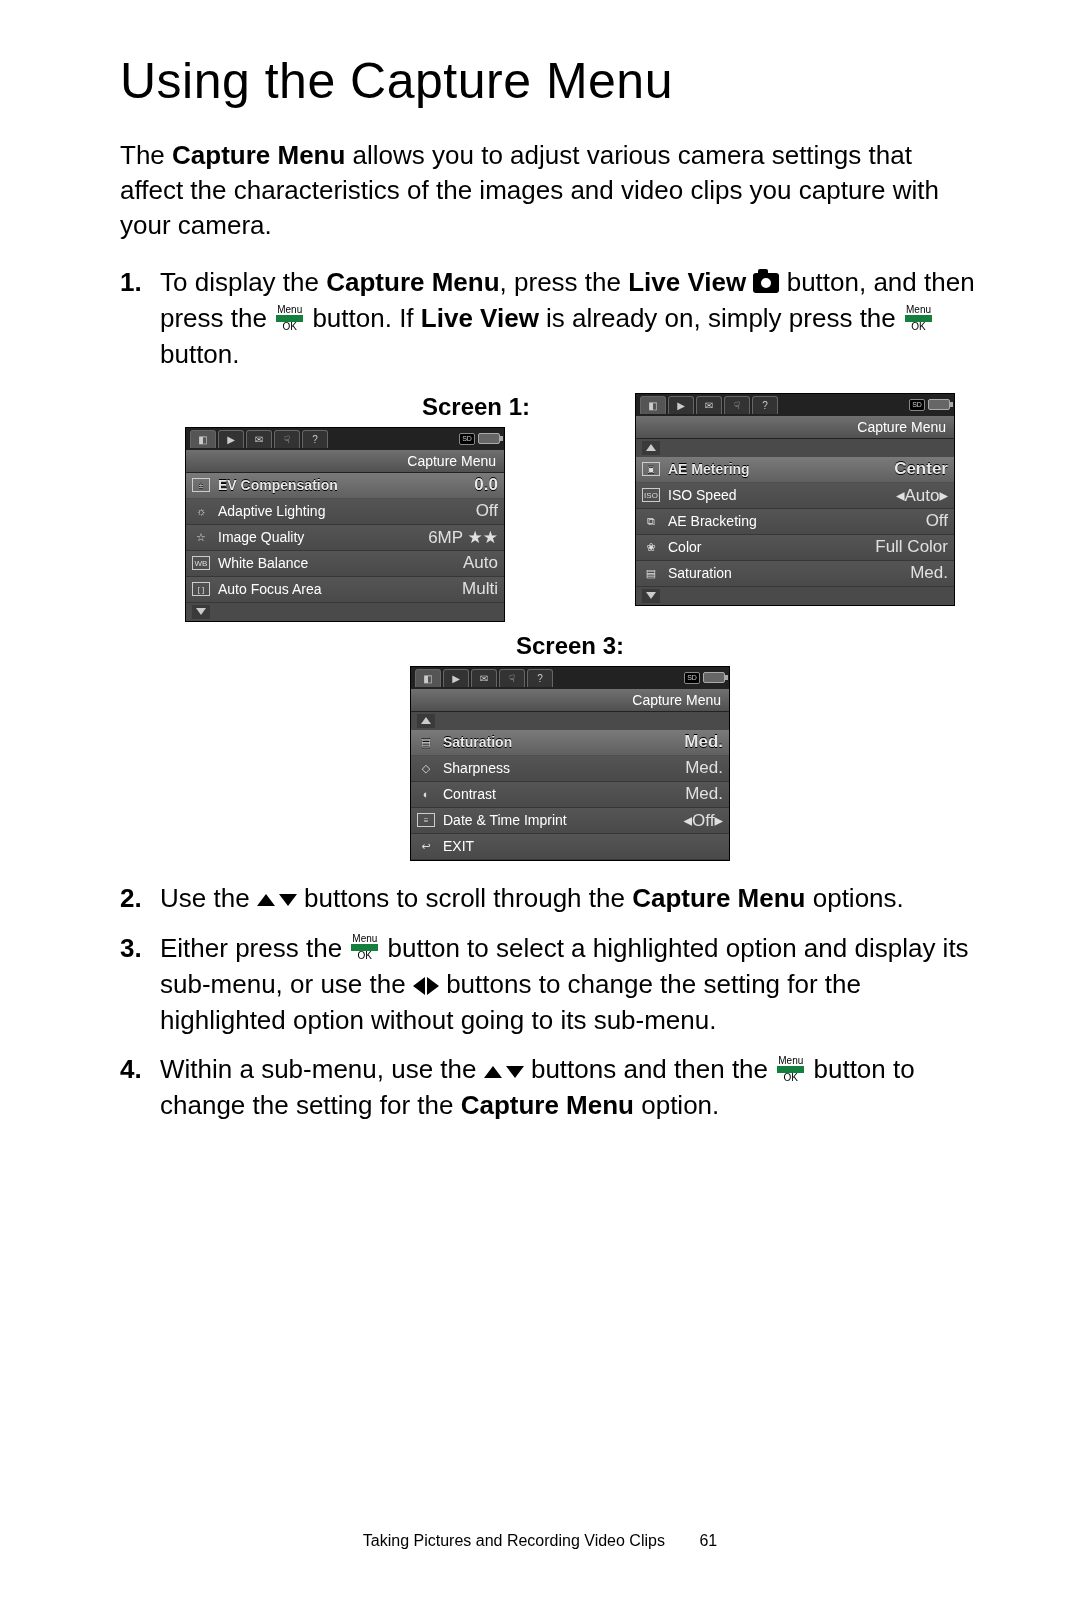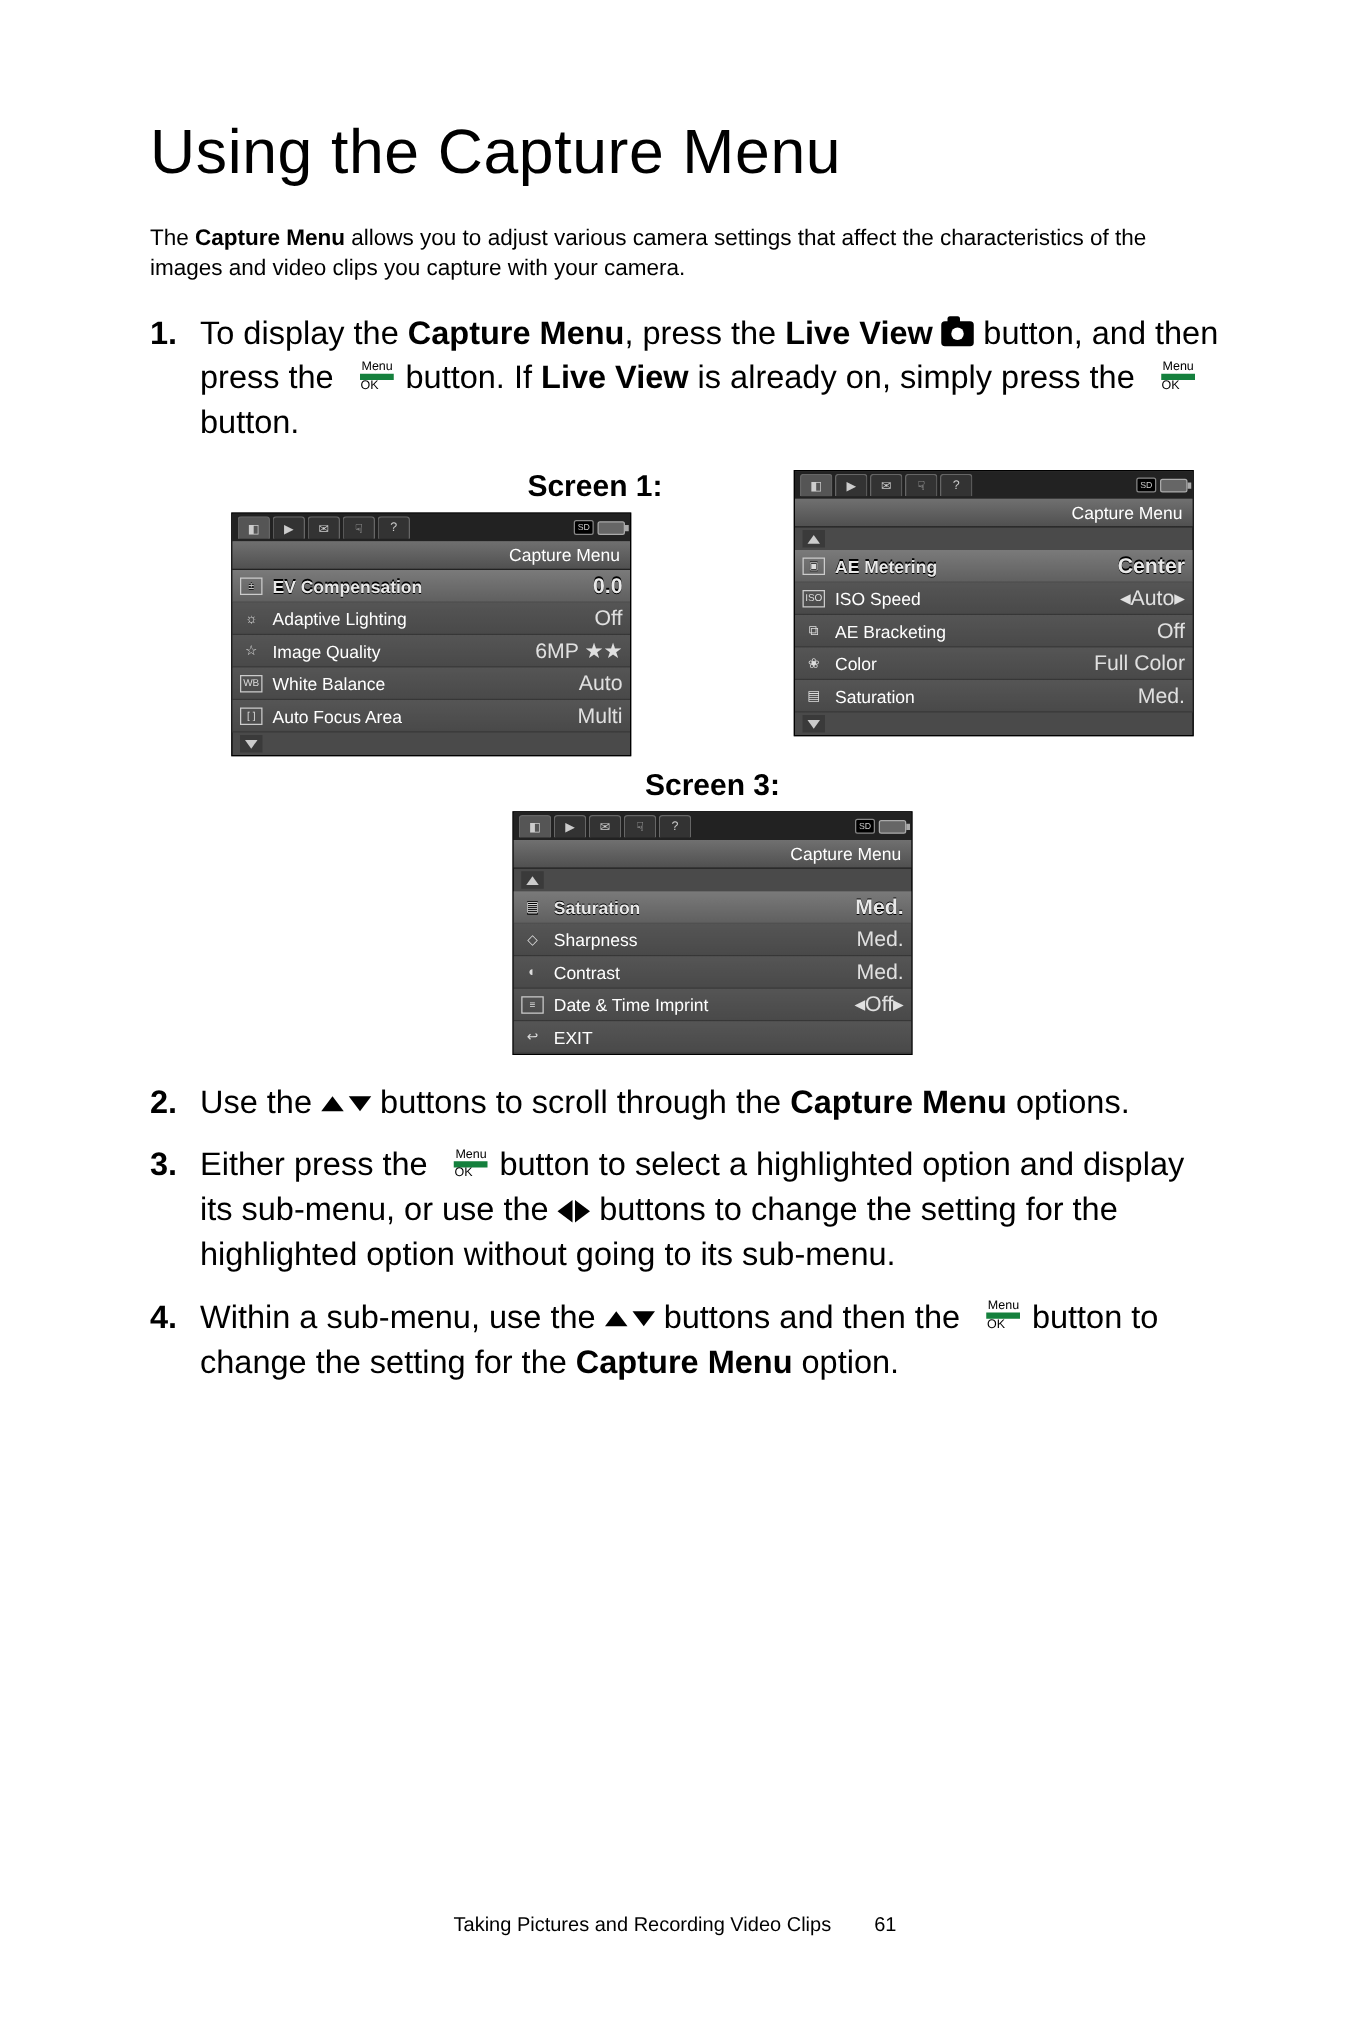--- a/index.html
+++ b/index.html
@@ -5,30 +5,30 @@
   * { box-sizing: border-box; margin: 0; padding: 0; }
   body {
     width: 1080px;
     height: 1620px;
     background: #fff;
     font-family: "Futura", "Century Gothic", "Trebuchet MS", sans-serif;
     color: #000;
     position: relative;
   }
   .page {
-    padding: 92px 100px 0 120px;
+    padding: 52px 100px 0 120px;
   }
   h1 {
     font-size: 50px;
     font-weight: 300;
     margin-bottom: 28px;
     letter-spacing: 0.5px;
   }
   .intro {
-    font-size: 18px;
+    font-size: 26px;
     line-height: 1.35;
     font-weight: 300;
     margin-bottom: 22px;
   }
   .intro b, .step b { font-weight: 700; }
   ol.steps { list-style: none; }
   .step {
     font-size: 26px;
     line-height: 1.38;
     font-weight: 300;
@@ -46,21 +46,21 @@
     align-items: center;
     font-size: 10px;
     line-height: 10px;
     vertical-align: middle;
     font-weight: 400;
     padding: 0 2px;
     position: relative;
     top: -2px;
     font-family: Arial, sans-serif;
   }
-  .menuok .m-top { border-bottom: 5px solid #15803d; padding: 0 1px; margin-left: 12px; }
+  .menuok .m-top { border-bottom: 7px solid #15803d; padding: 0 1px; }
   .menuok .m-bot { padding: 0 1px; }
   .camera-icon {
     display: inline-block;
     width: 26px; height: 20px;
     background: #000;
     border-radius: 3px;
     position: relative;
     vertical-align: -2px;
   }
   .camera-icon::before {

